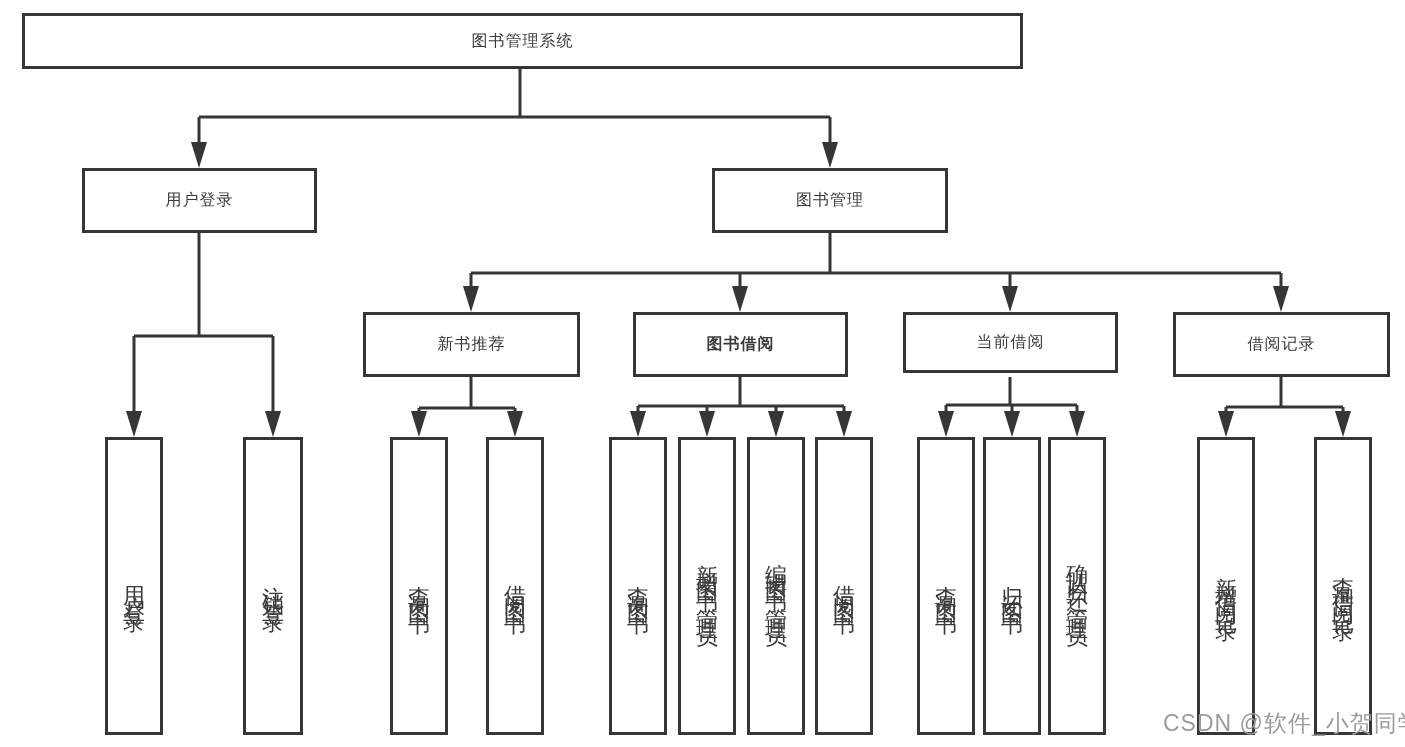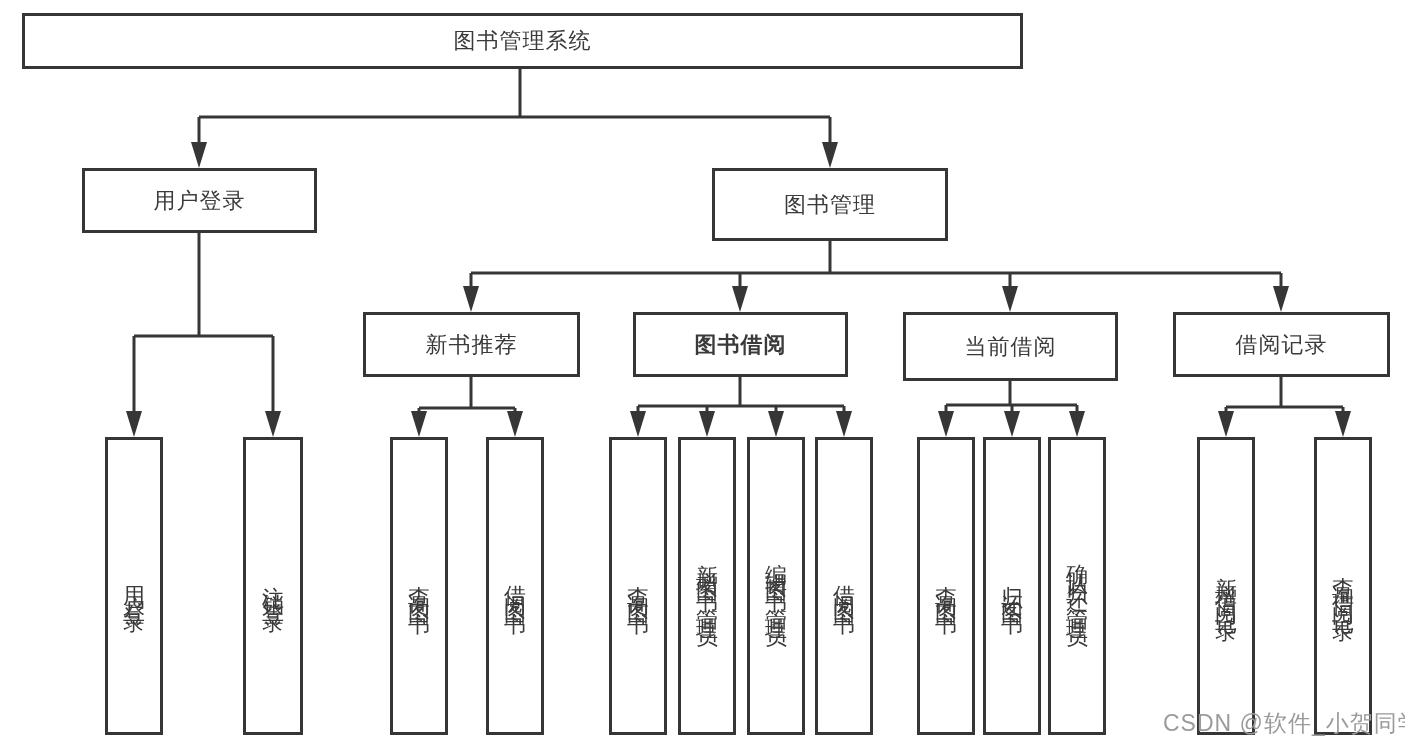--- a/index.html
+++ b/index.html
@@ -12,21 +12,21 @@
   .canvas { position: absolute; left: 0; top: 0; width: 1405px; height: 747px; }
   svg.connectors { position: absolute; left: 0; top: 0; }
   .box {
     position: absolute;
     background: #ffffff;
     border: 3px solid #363636;
     display: flex; align-items: center; justify-content: center;
     color: #3a3a3a;
   }
   .box.h span {
-    font-size: 22px;
+    font-size: 16px;
     letter-spacing: 1px;
     white-space: nowrap;
   }
   .box.v span {
     writing-mode: vertical-rl;
     font-size: 22px;
     letter-spacing: 9px;
     line-height: 1;
   }
   .watermark {
@@ -63,31 +63,31 @@
              M1335 411 L1351 411 L1343 437 Z"></path>
   </svg>
 
   <div class="box h" style="left:22px; top:13px; width:1001px; height:56px;">
     <span>图书管理系统</span>
   </div>
 
   <div class="box h" style="left:82px; top:168px; width:235px; height:65px;">
     <span>用户登录</span>
   </div>
-  <div class="box h" style="left:712px; top:168px; width:236px; height:73px;">
+  <div class="box h" style="left:712px; top:168px; width:236px; height:65px;">
     <span>图书管理</span>
   </div>
 
   <div class="box h" style="left:363px; top:312px; width:217px; height:65px;">
     <span>新书推荐</span>
   </div>
   <div class="box h" style="left:633px; top:312px; width:215px; height:65px;font-weight:bold;">
     <span>图书借阅</span>
   </div>
-  <div class="box h" style="left:903px; top:312px; width:215px; height:69px;">
+  <div class="box h" style="left:903px; top:312px; width:215px; height:61px;">
     <span>当前借阅</span>
   </div>
   <div class="box h" style="left:1173px; top:312px; width:217px; height:65px;">
     <span>借阅记录</span>
   </div>
 
   <div class="box v" style="left:105px; top:437px; width:58px; height:298px;">
     <span>用户登录</span>
   </div>
   <div class="box v" style="left:243px; top:437px; width:60px; height:298px;">

